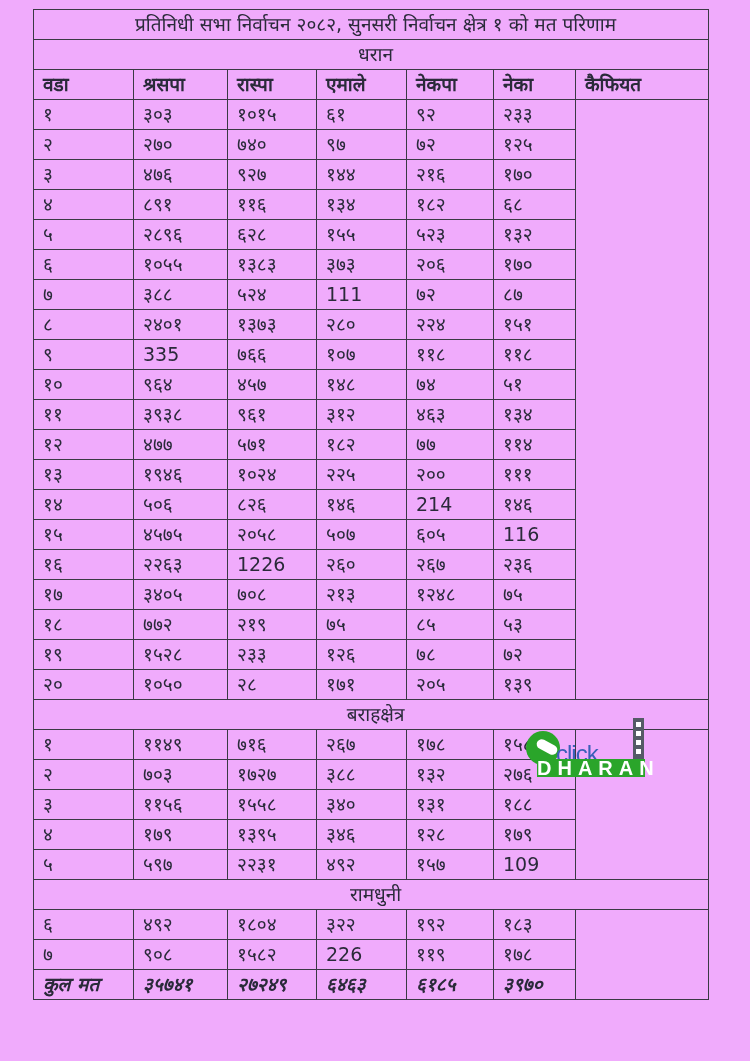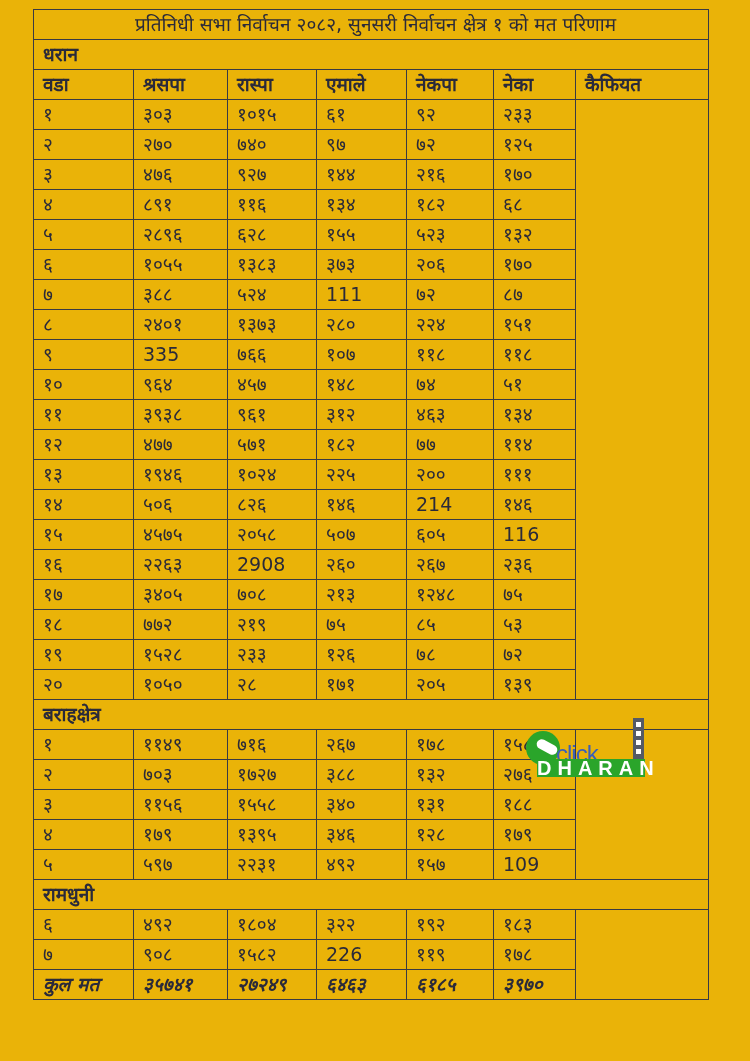--- a/index.html
+++ b/index.html
@@ -1,25 +1,25 @@
 <!DOCTYPE html>
 <html><head>
 <meta charset="utf-8">
 <style>
   html, body { margin: 0; padding: 0; background: #ffffff; }
   body { width: 750px; height: 1061px; position: relative; overflow: hidden;
          font-family: "DejaVu Sans", "Liberation Sans", sans-serif; color: #1e1e2a; }
-  .page { position: absolute; left: 0; top: 0; width: 750px; height: 1061px; background: #eab308; }
+  .page { position: absolute; left: 0; top: 0; width: 750px; height: 1061px; background: #f0abfc; }
   table.results { position: absolute; left: 33px; top: 9px; border-collapse: collapse;
                   table-layout: fixed; width: 675px; }
   table.results td { border: 1.3px solid #3a3a44; padding: 0 0 0 9px; height: 29px;
                      font-size: 19px; line-height: 29px; white-space: nowrap; overflow: hidden;
                      color: #2a2a3a; }
   td.title { font-size: 20px; text-align: center; padding: 0; height: 30px; }
-  td.section { font-weight: bold; font-size: 19px; padding: 0; height: 28px; }
+  td.section { font-weight: normal; font-size: 19px; text-align: center; padding: 0; height: 28px; }
   td.hdr { font-weight: bold; font-size: 19px; height: 30px; }
   td.remarks { vertical-align: top; }
   td.total { font-weight: bold; font-style: italic; }
   .wm { position: absolute; left: 520px; top: 718px; width: 125px; height: 60px; }
   .wm .circle { position: absolute; left: 6px; top: 13px; width: 34px; height: 34px; border-radius: 50%;
                 background: #2aa52a; }
   .wm .circle:after { content: ""; position: absolute; left: 10px; top: 11px; width: 22px; height: 10px;
                       background: #ffffff; border-radius: 6px; transform: rotate(28deg); }
   .wm .click { position: absolute; left: 36px; top: 16px; font-family: "Liberation Sans", sans-serif;
                font-weight: normal; font-size: 24px; color: #3a5fb8; letter-spacing: -1px; line-height: 40px; }
@@ -176,21 +176,21 @@
           <td>१५</td>
           <td>४५७५</td>
           <td>२०५८</td>
           <td>५०७</td>
           <td>६०५</td>
           <td>116</td>
         </tr>
         <tr>
           <td>१६</td>
           <td>२२६३</td>
-          <td>2908</td>
+          <td>1226</td>
           <td>२६०</td>
           <td>२६७</td>
           <td>२३६</td>
         </tr>
         <tr>
           <td>१७</td>
           <td>३४०५</td>
           <td>७०८</td>
           <td>२१३</td>
           <td>१२४८</td>

